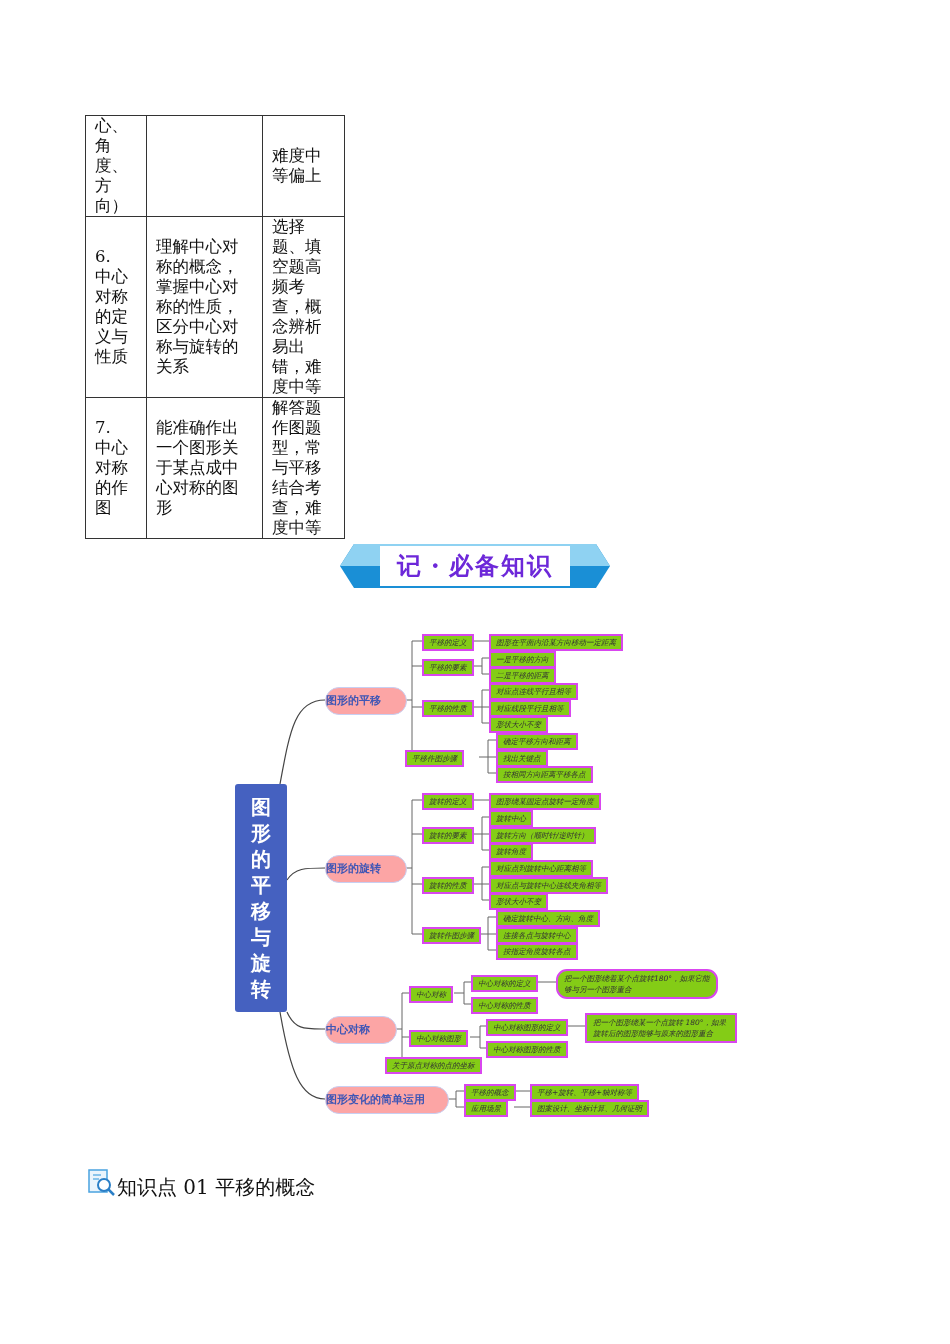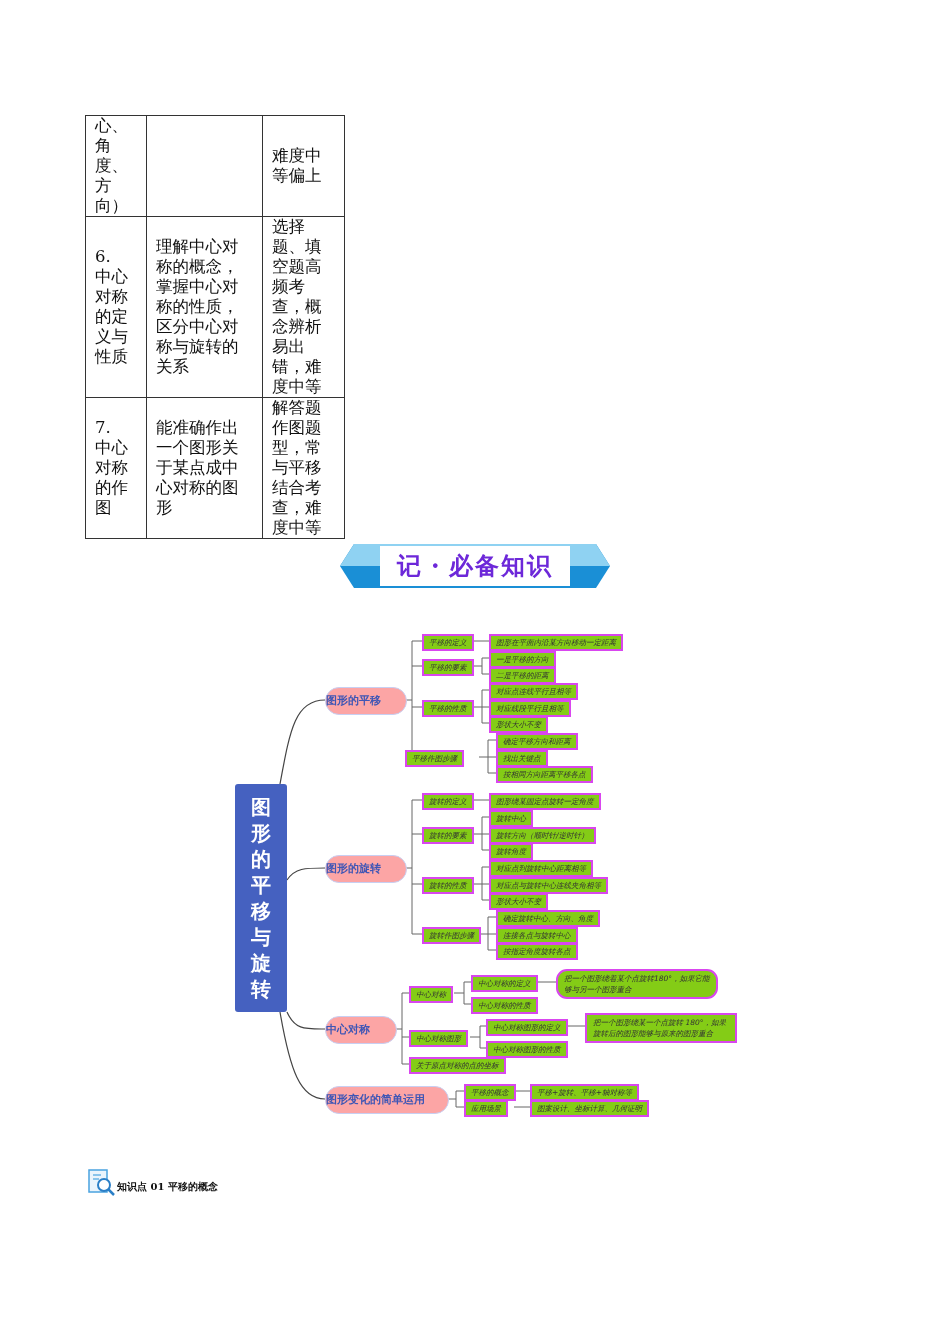--- a/index.html
+++ b/index.html
@@ -24,21 +24,21 @@
   
   .mindmap { position: absolute; left: 0; top: 0; width: 950px; height: 1344px; }
   .root { position: absolute; left: 235px; top: 784px; width: 52px; height: 228px; background: #4561c0; border-radius: 3px; color: #fff; font-family: "DejaVu Sans", sans-serif; font-weight: bold; font-size: 20px; text-align: center; display: flex; flex-direction: column; justify-content: center; line-height: 26px; }
   .branch { position: absolute; height: 26px; background: #fca5a5; border: 1px solid #c8cff2; border-radius: 14px; color: #3f56b5; font-family: "DejaVu Sans", sans-serif; font-weight: bold; font-size: 11px; text-align: left; line-height: 26px; }
   .node { position: absolute; height: 13px; border: 2px solid #d946ef; background: #84cc16; font-family: "DejaVu Sans", sans-serif; font-size: 7.5px; line-height: 13px; padding: 0 5px; white-space: nowrap; color: #333; font-style: italic; }
   .node.multi { height: auto; white-space: normal; line-height: 11px; padding: 2px 6px; }
 
   
   .kp { position: absolute; left: 87px; top: 1168px; height: 30px; display: flex; align-items: flex-end; }
   .kp-icon { width: 30px; height: 30px; position: relative; }
-  .kp-text { font-family: "DejaVu Serif", serif; font-weight: bold; font-size: 10px; color: #111; margin-left: 0px; line-height: 18px; padding-bottom: 2px; }
+  .kp-text { font-family: "DejaVu Serif", serif; font-weight: normal; font-size: 20px; color: #111; margin-left: 0px; line-height: 18px; padding-bottom: 2px; }
 </style>
 </head>
 <body>
 
 <table class="tbl">
   <tbody>
       <tr class="r1">
     <td class="c1 cell-lines">
       <span>心、</span>
       <span>角</span>
@@ -201,21 +201,21 @@
 
   <div class="branch" style="left:325px;top:1016px;width:70px;">中心对称</div>
   <div class="node" style="left:409px;top:986px;">中心对称</div>
   <div class="node" style="left:471px;top:975px;">中心对称的定义</div>
   <div class="node multi" style="left:556px;top:969px;width:146px;border-radius:11px;">把一个图形绕着某个点旋转180°，如果它能够与另一个图形重合</div>
   <div class="node" style="left:471px;top:997px;">中心对称的性质</div>
   <div class="node" style="left:409px;top:1030px;">中心对称图形</div>
   <div class="node" style="left:486px;top:1019px;">中心对称图形的定义</div>
   <div class="node multi" style="left:585px;top:1013px;width:136px;">把一个图形绕某一个点旋转 180°，如果旋转后的图形能够与原来的图形重合</div>
   <div class="node" style="left:486px;top:1041px;">中心对称图形的性质</div>
-  <div class="node" style="left:409px;top:1057px;">关于原点对称的点的坐标</div>
+  <div class="node" style="left:385px;top:1057px;">关于原点对称的点的坐标</div>
 
   <div class="branch" style="left:325px;top:1086px;width:122px;">图形变化的简单运用</div>
   <div class="node" style="left:464px;top:1084px;">平移的概念</div>
   <div class="node" style="left:530px;top:1084px;">平移+旋转、平移+轴对称等</div>
   <div class="node" style="left:464px;top:1100px;">应用场景</div>
   <div class="node" style="left:530px;top:1100px;">图案设计、坐标计算、几何证明</div>
 </div>
 
 <div class="kp">
   <div class="kp-icon">

